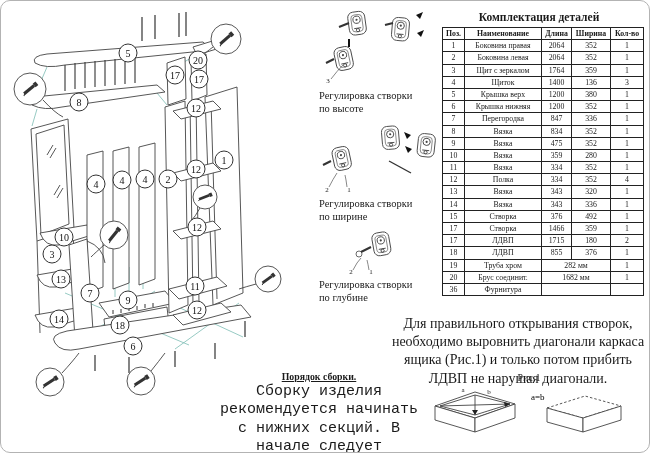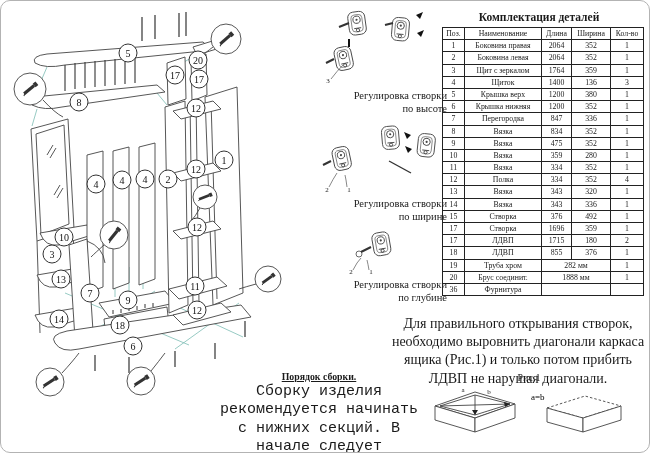--- a/index.html
+++ b/index.html
@@ -11,31 +11,31 @@
   svg{display:block;}
   .stroke{fill:none;stroke:#444;stroke-width:.9;}
   .fillw{fill:#fff;stroke:#444;stroke-width:.9;}
   .teal{stroke:#7cbcb4;stroke-width:.8;fill:none;}
   .callout-circle{fill:#fff;stroke:#333;stroke-width:1;}
   .callout-text{font-family:"Liberation Serif",serif;font-size:10px;fill:#111;text-anchor:middle;}
   .tiny-label{font-family:"Liberation Serif",serif;font-size:7px;fill:#222;text-anchor:middle;}
 
   .hinge-col{position:absolute;left:318px;top:6px;width:128px;}
   .hinge-caption{
-    text-align:right;font-size:10.5px;line-height:1.25;white-space:pre-line;margin:2px 0 6px 0;font-family:Liberation Serif, serif;
+    text-align:left;font-size:10.5px;line-height:1.25;white-space:pre-line;margin:2px 0 6px 0;font-family:Liberation Serif, serif;
   }
 
   .table-block{position:absolute;left:441px;top:8px;width:194px;}
   .table-title{text-align:center;font-weight:bold;font-size:11.5px;margin:2px 0 4px 0;}
   table.parts{border-collapse:collapse;width:100%;table-layout:fixed;}
   table.parts th, table.parts td{
     border:1px solid #222;font-size:7.8px;line-height:1.18;padding:1px 1px;
     text-align:center;overflow:hidden;white-space:nowrap;
   }
-  table.parts th{font-weight:normal;}
+  table.parts th{font-weight:bold;}
 
   .note{position:absolute;left:390px;top:314px;width:254px;text-align:center;
         font-size:14px;line-height:1.3;}
   .figure{position:absolute;left:418px;top:371px;width:220px;}
   .figure-title{text-align:center;font-size:10px;margin-bottom:1px;}
 
   .assembly{position:absolute;left:211px;top:370px;width:214px;text-align:center;}
   .assembly-title{font-weight:bold;text-decoration:underline;font-size:9.8px;margin-bottom:1px;}
   .assembly-body{font-size:15px;line-height:1.22;font-family:Liberation Mono, monospace;}
 </style>
@@ -445,21 +445,21 @@
           <tr>
             <td>15</td>
             <td>Створка</td>
             <td>376</td>
             <td>492</td>
             <td>1</td>
           </tr>
           <tr>
             <td>17</td>
             <td>Створка</td>
-            <td>1696</td>
+            <td>1466</td>
             <td>359</td>
             <td>1</td>
           </tr>
           <tr>
             <td>17</td>
             <td>ЛДВП</td>
             <td>1715</td>
             <td>180</td>
             <td>2</td>
           </tr>
@@ -472,21 +472,21 @@
           </tr>
           <tr>
             <td>19</td>
             <td>Труба хром</td>
             <td colspan="2">282 мм</td>
             <td>1</td>
           </tr>
           <tr>
             <td>20</td>
             <td>Брус соединит.</td>
-            <td colspan="2">1888 мм</td>
+            <td colspan="2">1682 мм</td>
             <td>1</td>
           </tr>
           <tr>
             <td>36</td>
             <td>Фурнитура</td>
             <td colspan="2"></td>
             <td></td>
           </tr>
         </tbody>
     </table>

